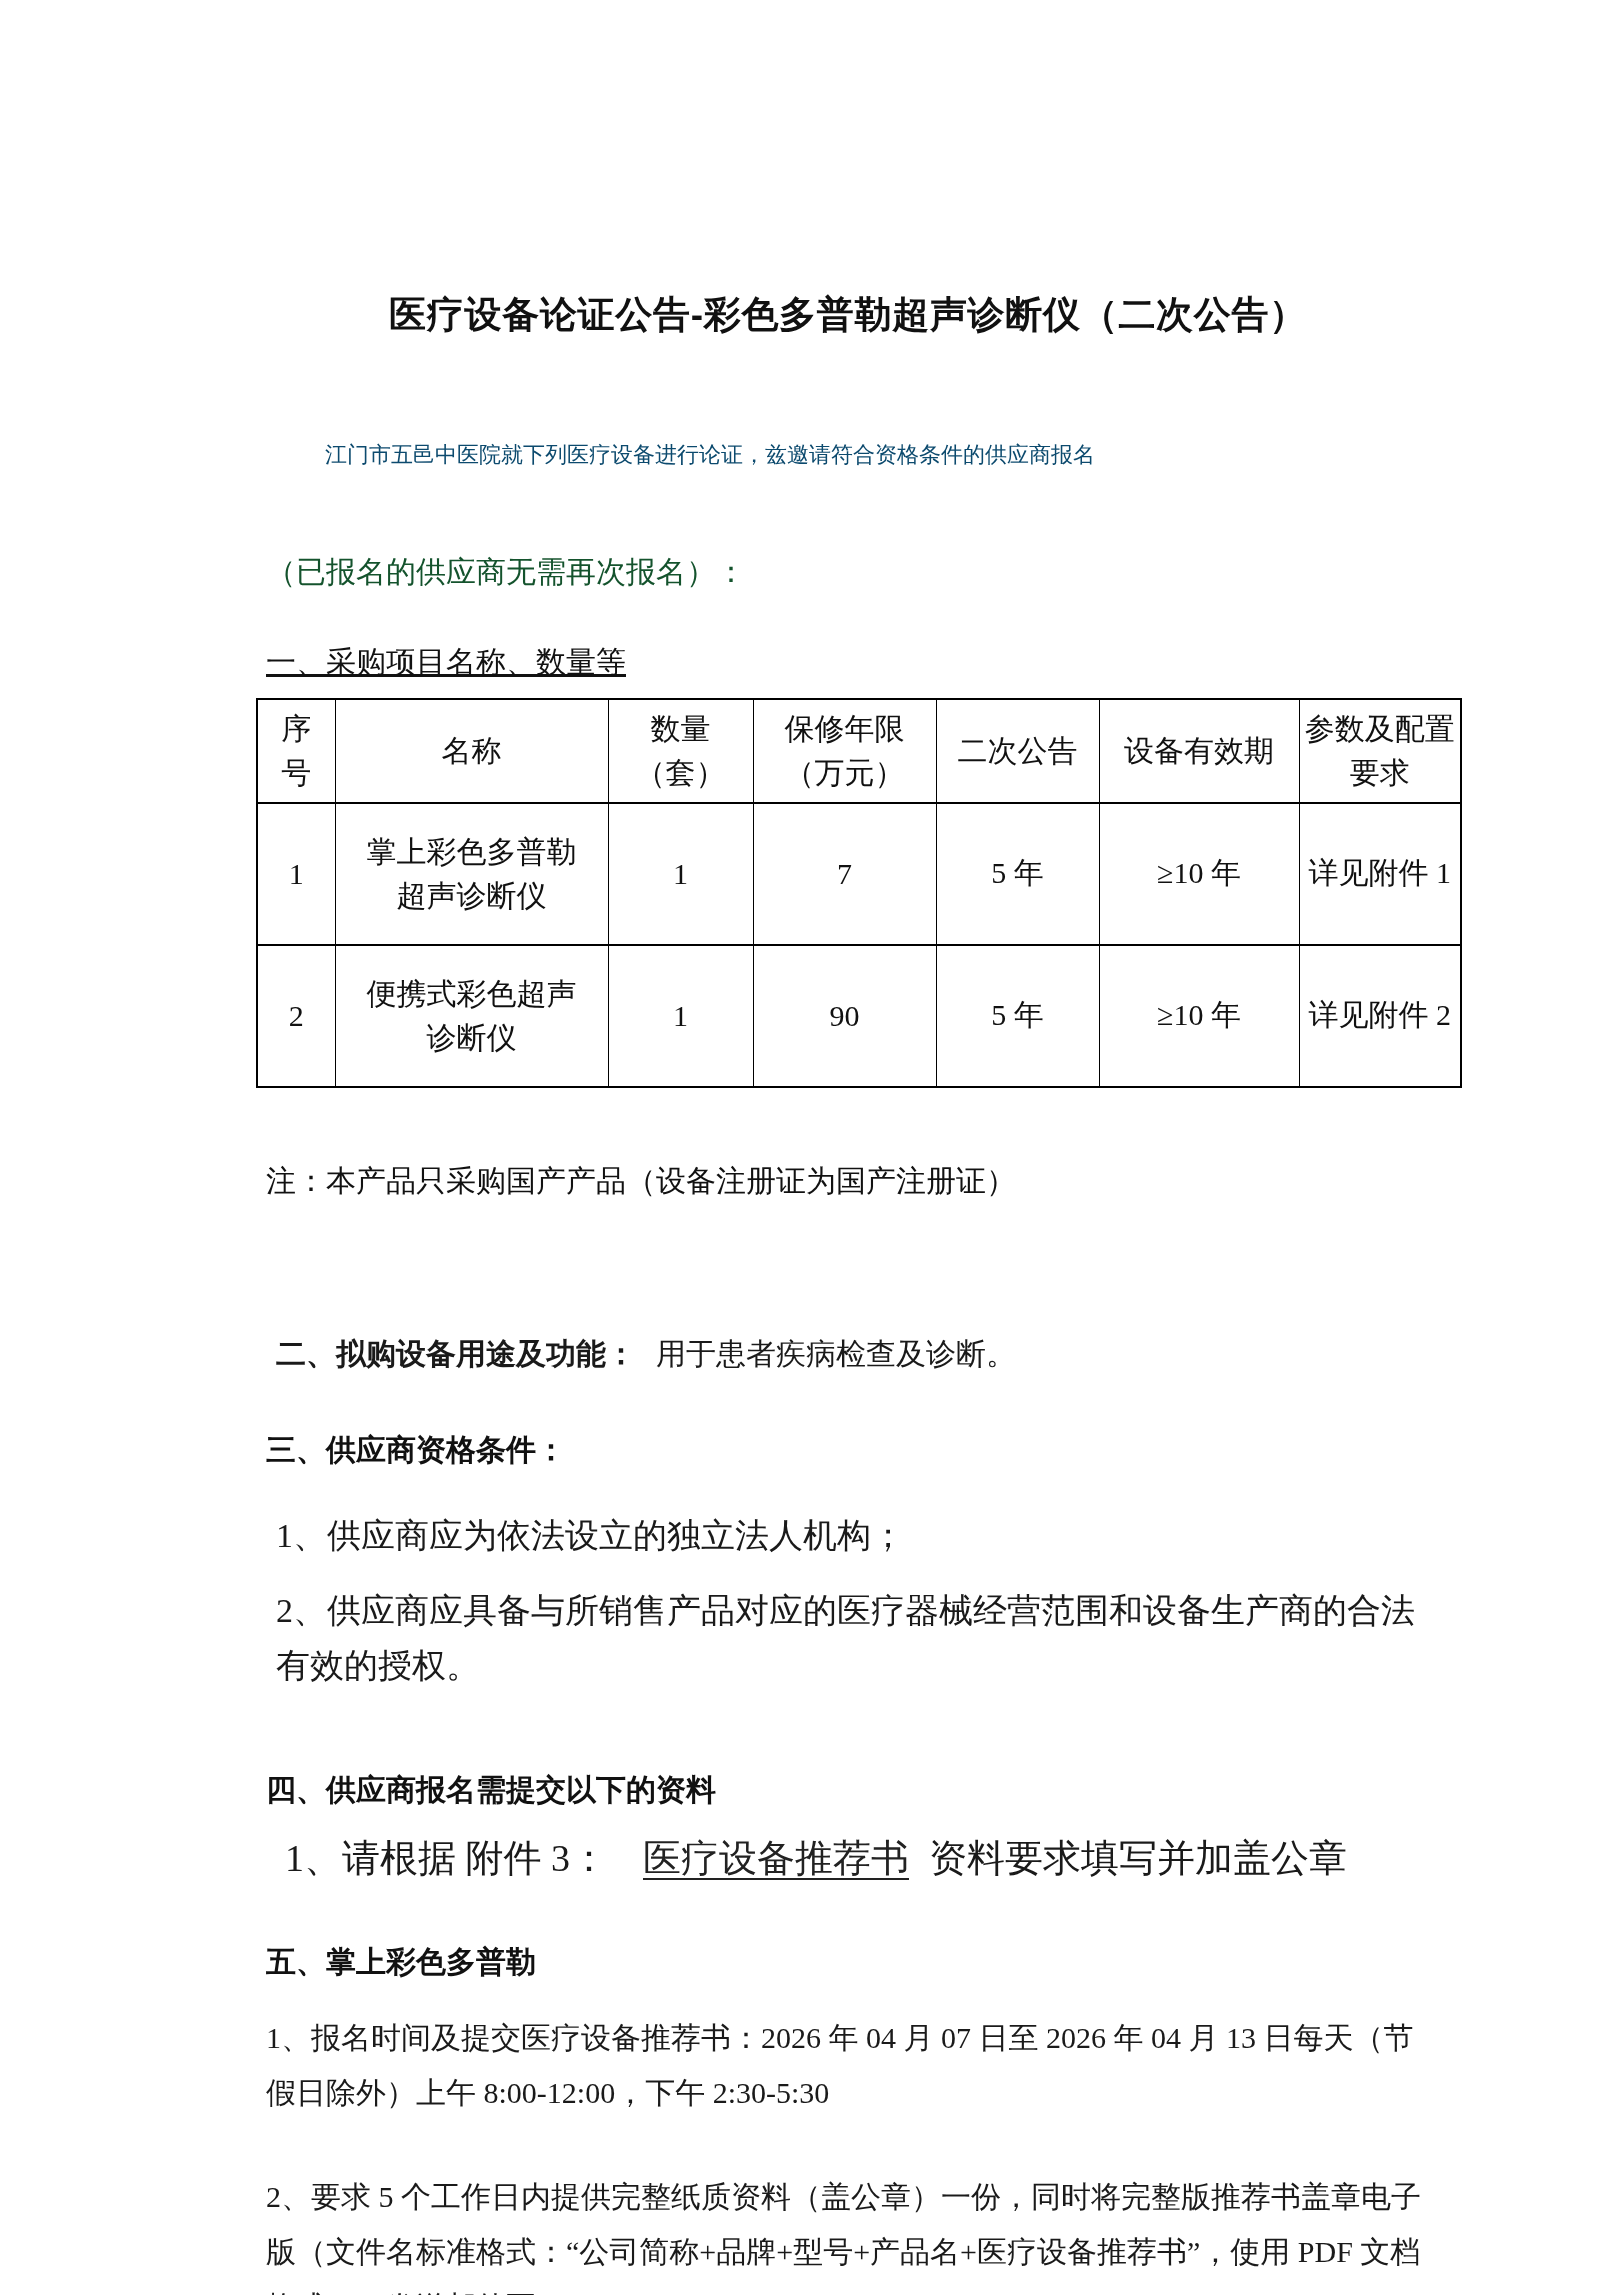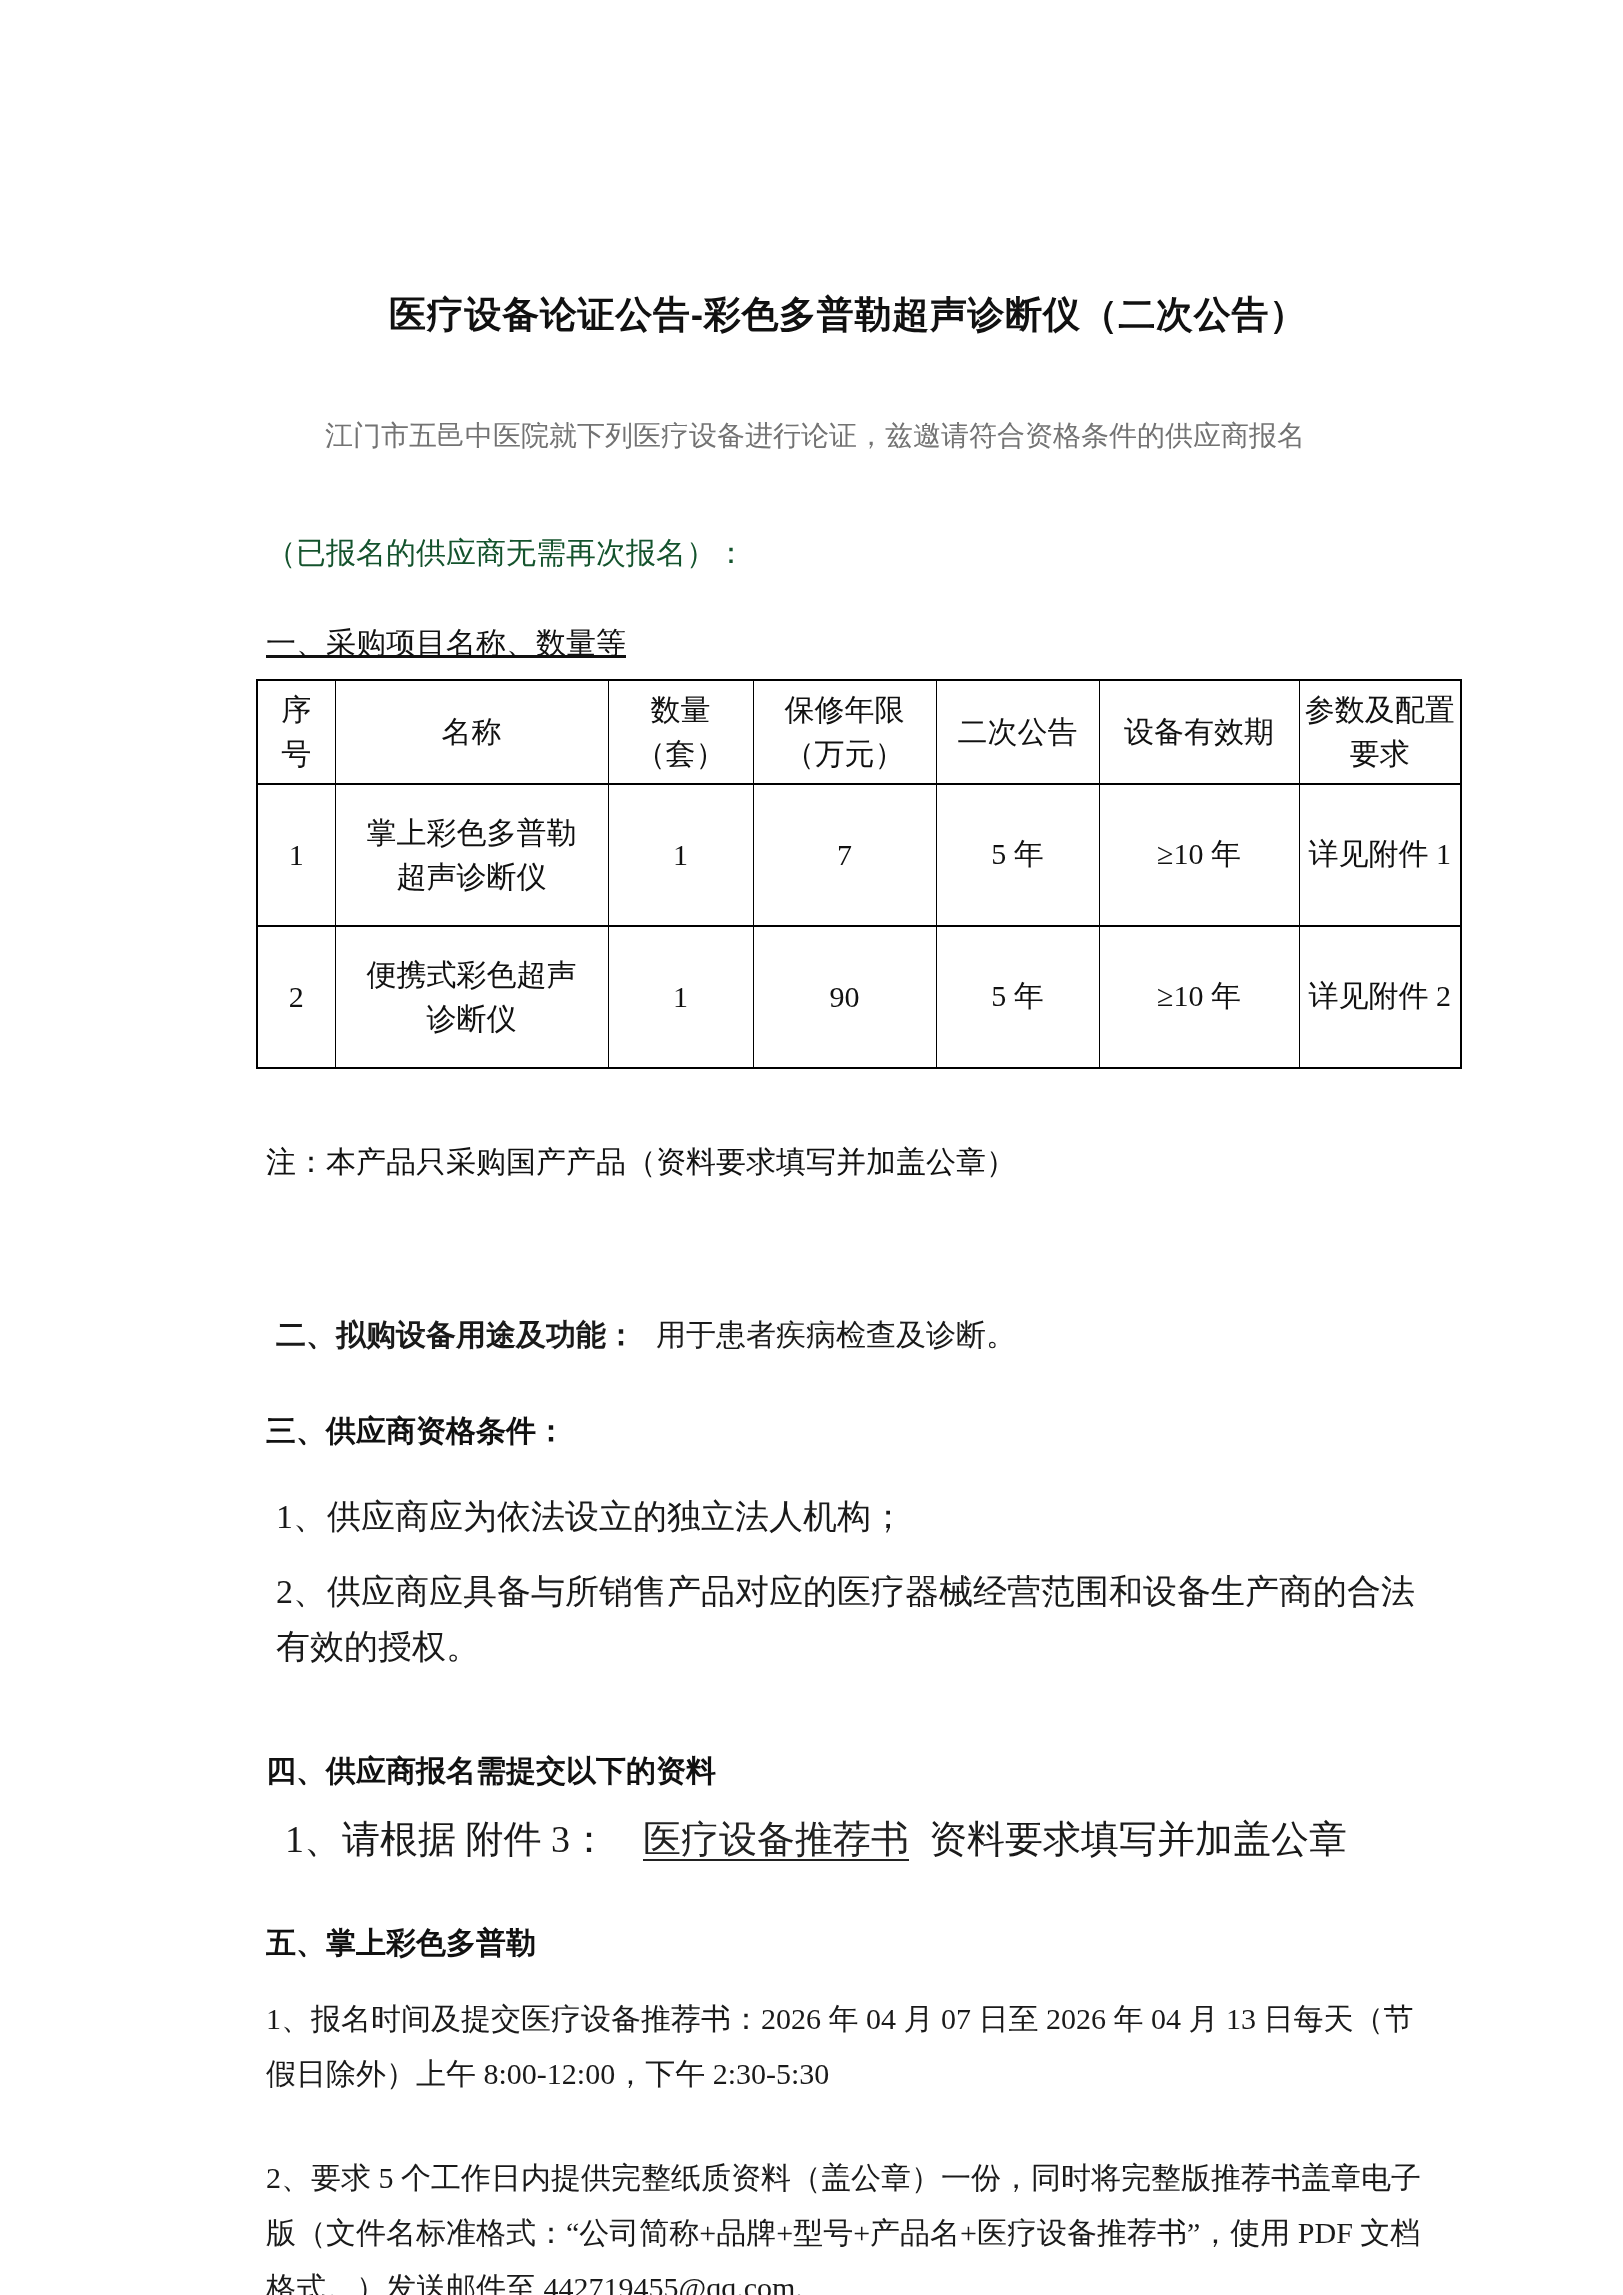--- a/index.html
+++ b/index.html
@@ -18,26 +18,26 @@
     margin-top:250px;
     font-family:"Liberation Sans","DejaVu Sans",sans-serif;
     font-weight:700;
     font-size:37px;
     line-height:49px;
     text-align:center;
     color:#111;
     letter-spacing:0.7px;
   }
   .intro-line1 {
-    margin-top:56px;
+    margin-top:75px;
     font-family:"Liberation Sans","DejaVu Sans",sans-serif;
-    font-size:28px;
+    font-size:22px;
     line-height:42px;
     text-indent:59px;
-    color:#737373;
+    color:#0c4a6e;
   }
   .intro-line2 {
     margin-top:55px;
     font-family:"Liberation Sans","DejaVu Sans",sans-serif;
     font-size:30px;
     line-height:42px;
     color:#14532d;
   }
   .serif { font-family:"Liberation Serif","DejaVu Serif",serif; }
   .sec-heading {
@@ -155,21 +155,21 @@
 诊断仪</td>
           <td>1</td>
           <td>90</td>
           <td>5 年</td>
           <td>≥10 年</td>
           <td>详见附件 2</td>
         </tr>
       </tbody>
     </table>
 
-    <p class="serif note">注：本产品只采购国产产品（资料要求填写并加盖公章）</p>
+    <p class="serif note">注：本产品只采购国产产品（设备注册证为国产注册证）</p>
 
     <p class="serif sec2"><span class="bold">二、拟购设备用途及功能：</span><span>用于患者疾病检查及诊断。</span></p>
 
     <div class="serif sec-heading sec3-heading">三、供应商资格条件：</div>
     <div class="serif sec3-items">
       <p>1、供应商应为依法设立的独立法人机构；</p>
       <p>2、供应商应具备与所销售产品对应的医疗器械经营范围和设备生产商的合法有效的授权。</p>
     </div>
 
     <div class="serif sec-heading sec4-heading">四、供应商报名需提交以下的资料</div>

